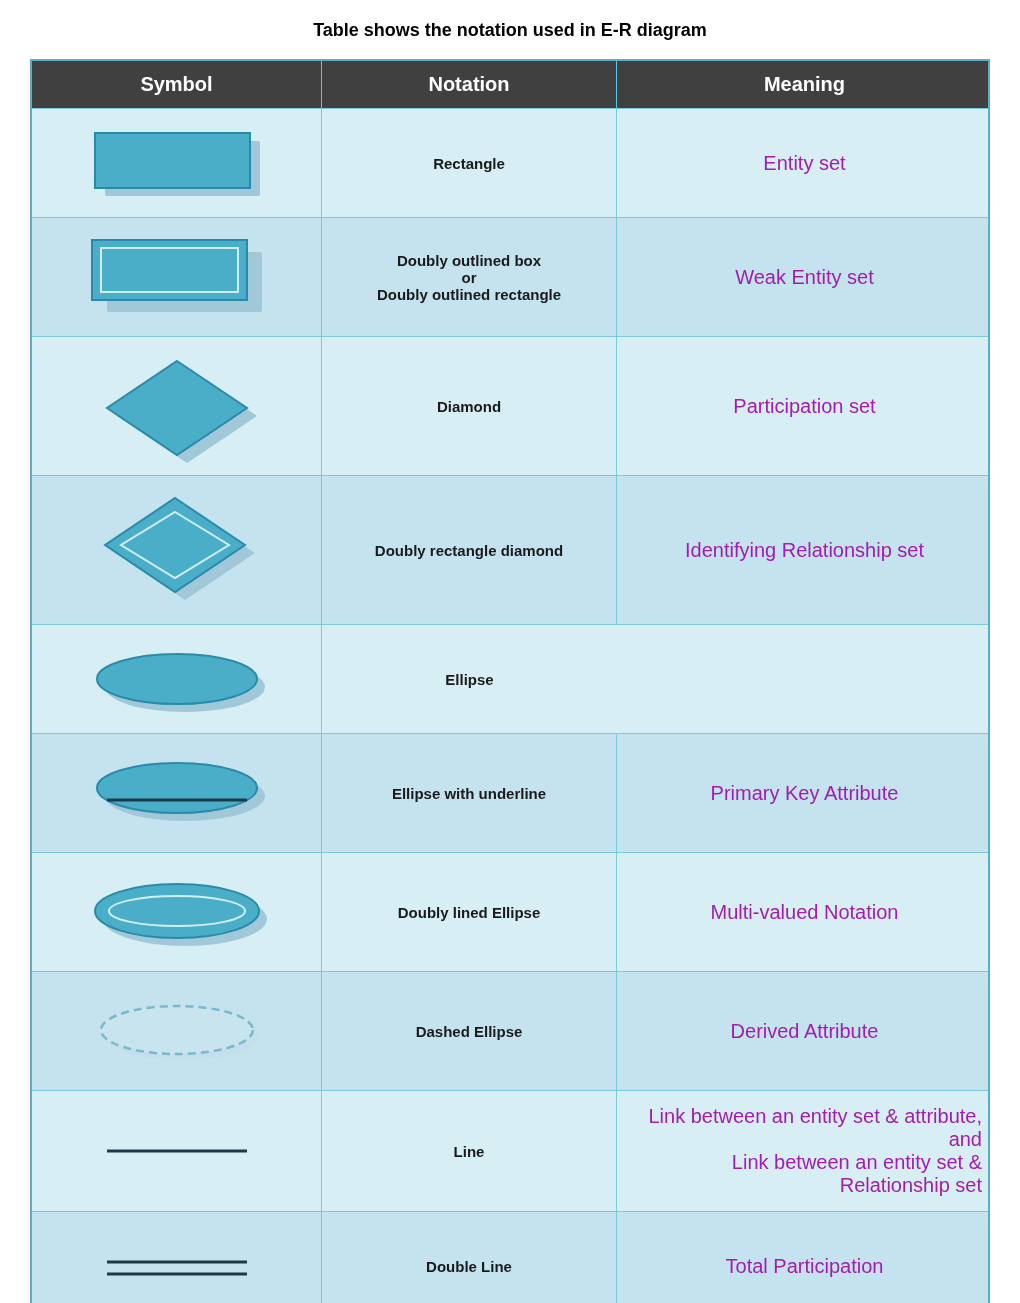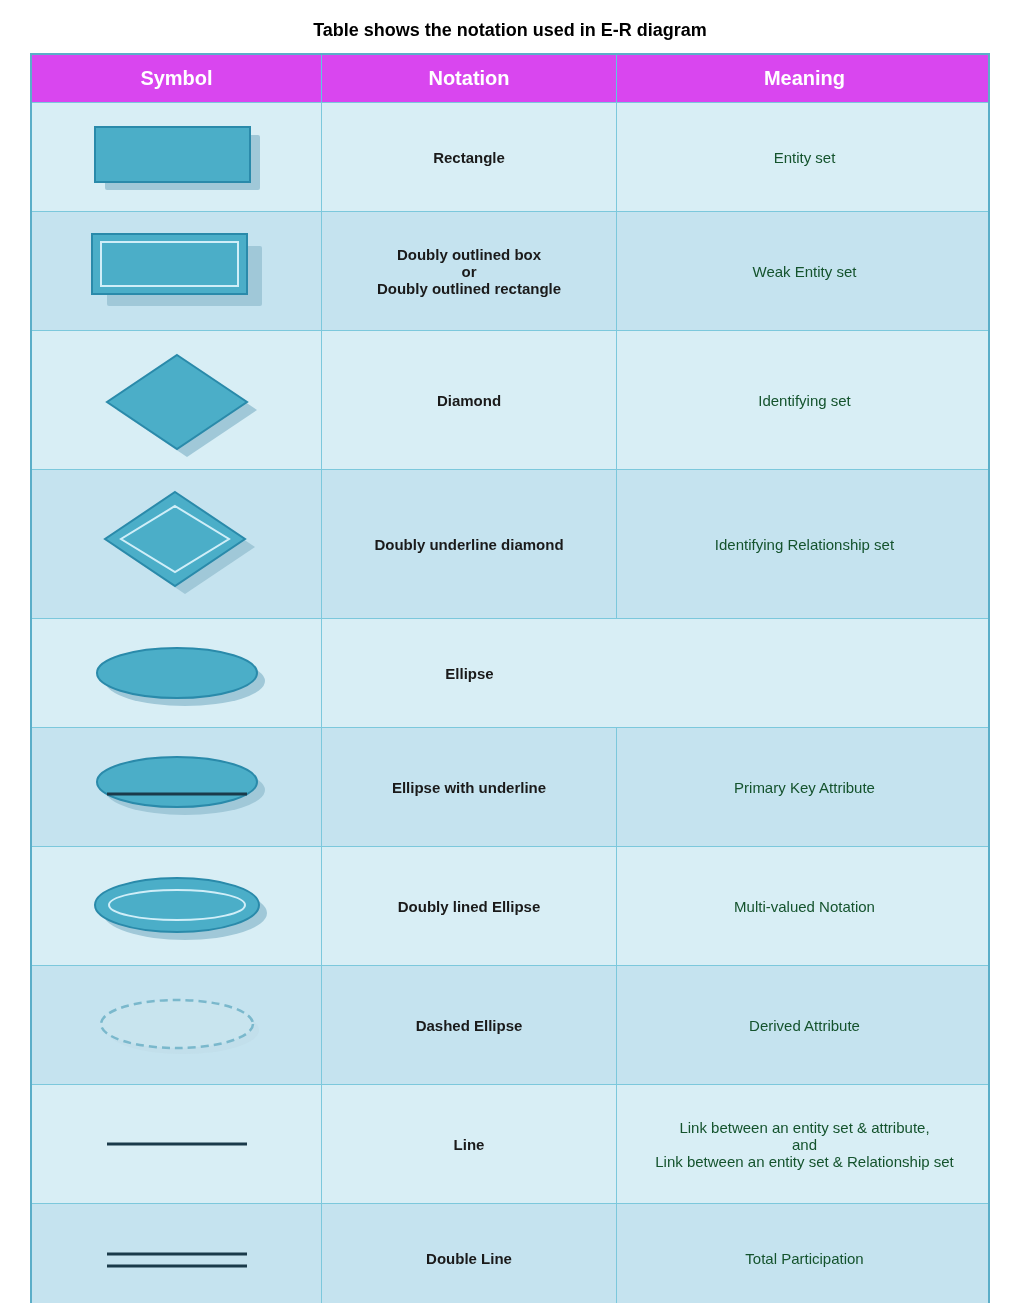--- a/index.html
+++ b/index.html
@@ -9,31 +9,31 @@
       display: flex;
       flex-direction: column;
       align-items: center;
       padding: 20px;
       width: 1020px;
     }
     h1 {
       font-size: 18px;
       font-weight: bold;
       text-align: center;
-      margin-bottom: 12px;
+      margin-bottom: 18px;
       color: #000;
     }
     .table-container {
       border: 2px solid #5baec8;
       width: 960px;
     }
     .header-row {
       display: grid;
       grid-template-columns: 290px 295px 375px;
-      background-color: #d946ef;
+      background-color: #404040;
     }
     .header-cell {
       color: #fff;
       font-weight: bold;
       font-size: 20px;
       text-align: center;
       padding: 12px 8px;
       border-right: 1px solid #5cc8e0;
     }
     .header-cell:last-child { border-right: none; }
@@ -55,22 +55,23 @@
       text-align: center;
     }
     .cell:last-child { border-right: none; }
 
     .cell-notation {
       font-weight: bold;
       font-size: 15px;
       color: #1a1a1a;
     }
     .cell-meaning {
-      font-size: 15px;
-      color: #14532d;
+      font-size: 20px;
+      color: #a21caf;
+      text-align: right;
     }
 
     svg { overflow: visible; }
   </style>
 </head>
 <body>
 
 <h1>Table shows the notation used in E-R diagram</h1>
 
 <div class="table-container">
@@ -114,35 +115,35 @@
   <div class="data-row">
     <div class="cell">
       <svg width="200" height="110">
 
         <polygon points="110,18 180,65 110,112 40,65" fill="#a0c8d8"></polygon>
 
         <polygon points="100,10 170,57 100,104 30,57" fill="#4baec8" stroke="#2a8aaa" stroke-width="2"></polygon>
       </svg>
     </div>
     <div class="cell cell-notation">Diamond</div>
-    <div class="cell cell-meaning">Identifying set</div>
+    <div class="cell cell-meaning">Participation set</div>
   </div>
 
   <div class="data-row">
     <div class="cell">
       <svg width="200" height="120">
 
         <polygon points="108,16 178,63 108,110 38,63" fill="#a0c8d8"></polygon>
 
         <polygon points="98,8 168,55 98,102 28,55" fill="#4baec8" stroke="#2a8aaa" stroke-width="2"></polygon>
 
         <polygon points="98,22 152,55 98,88 44,55" fill="none" stroke="#d0eef8" stroke-width="2"></polygon>
       </svg>
     </div>
-    <div class="cell cell-notation">Doubly underline diamond</div>
+    <div class="cell cell-notation">Doubly rectangle diamond</div>
     <div class="cell cell-meaning">Identifying Relationship set</div>
   </div>
 
   <div class="data-row">
     <div class="cell">
       <svg width="200" height="80">
 
         <ellipse cx="108" cy="48" rx="80" ry="25" fill="#a0c8d8"></ellipse>
 
         <ellipse cx="100" cy="40" rx="80" ry="25" fill="#4baec8" stroke="#2a8aaa" stroke-width="2"></ellipse>

